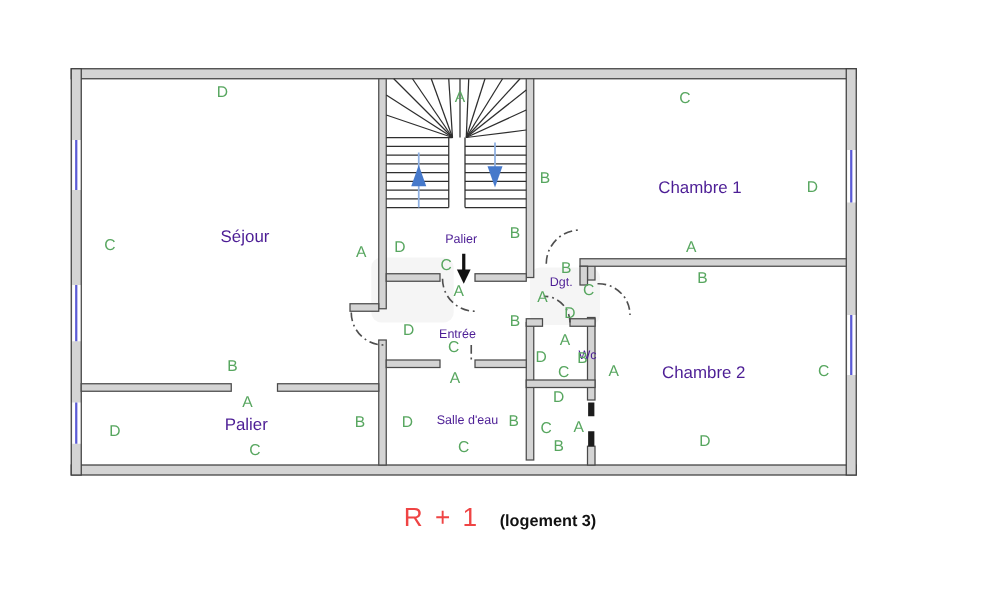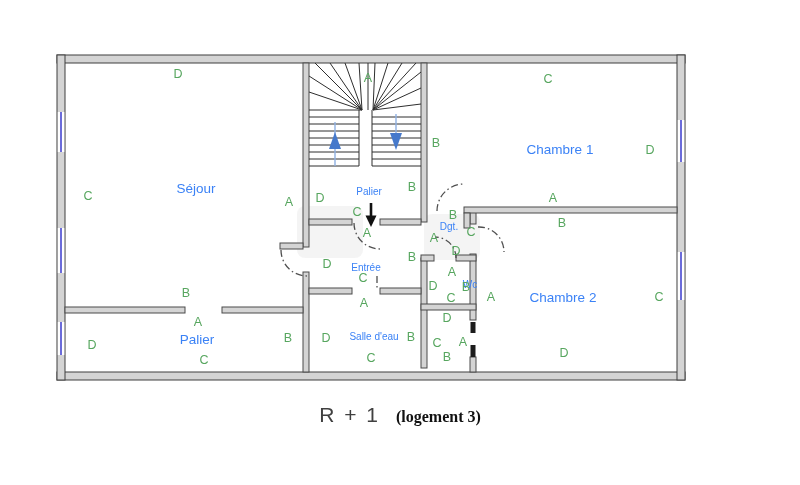--- a/index.html
+++ b/index.html
@@ -1,27 +1,27 @@
 <!DOCTYPE html>
 <html><head>
 <meta charset="utf-8">
 <style>
   html,body{margin:0;padding:0;background:#ffffff;}
   #stage{position:relative;width:800px;height:485px;background:#ffffff;overflow:hidden;
          font-family:"Liberation Sans", sans-serif;}
   #plan-svg{position:absolute;left:0;top:0;}
   .wl{position:absolute;transform:translate(-50%,-50%);color:#57a65f;
       font-size:12.5px;font-weight:400;line-height:1;white-space:nowrap;}
-  .rn{position:absolute;transform:translate(-50%,-50%);color:#3b82f6;
+  .rn{position:absolute;transform:translate(-50%,-50%);color:#4c1d95;
       font-size:13.5px;line-height:1;white-space:nowrap;}
   .rn.small{font-size:10px;}
   #caption{position:absolute;left:0;top:403px;width:800px;display:flex;
            justify-content:center;align-items:baseline;gap:16px;}
-  #caption .level{font-size:21px;color:#404040;letter-spacing:2px;}
-  #caption .note{font-size:16px;font-weight:bold;color:#111;font-family:Liberation Serif, serif;}
+  #caption .level{font-size:21px;color:#ef4444;letter-spacing:2px;}
+  #caption .note{font-size:13px;font-weight:bold;color:#111;}
 </style>
 </head>
 <body>
 
 <div id="stage">
 
   <svg id="plan-svg" width="800" height="485" viewBox="0 0 800 485">
 
     <g fill="#9a9a9a" opacity="0.10">
       <rect x="297" y="206" width="66" height="52" rx="8"></rect>

